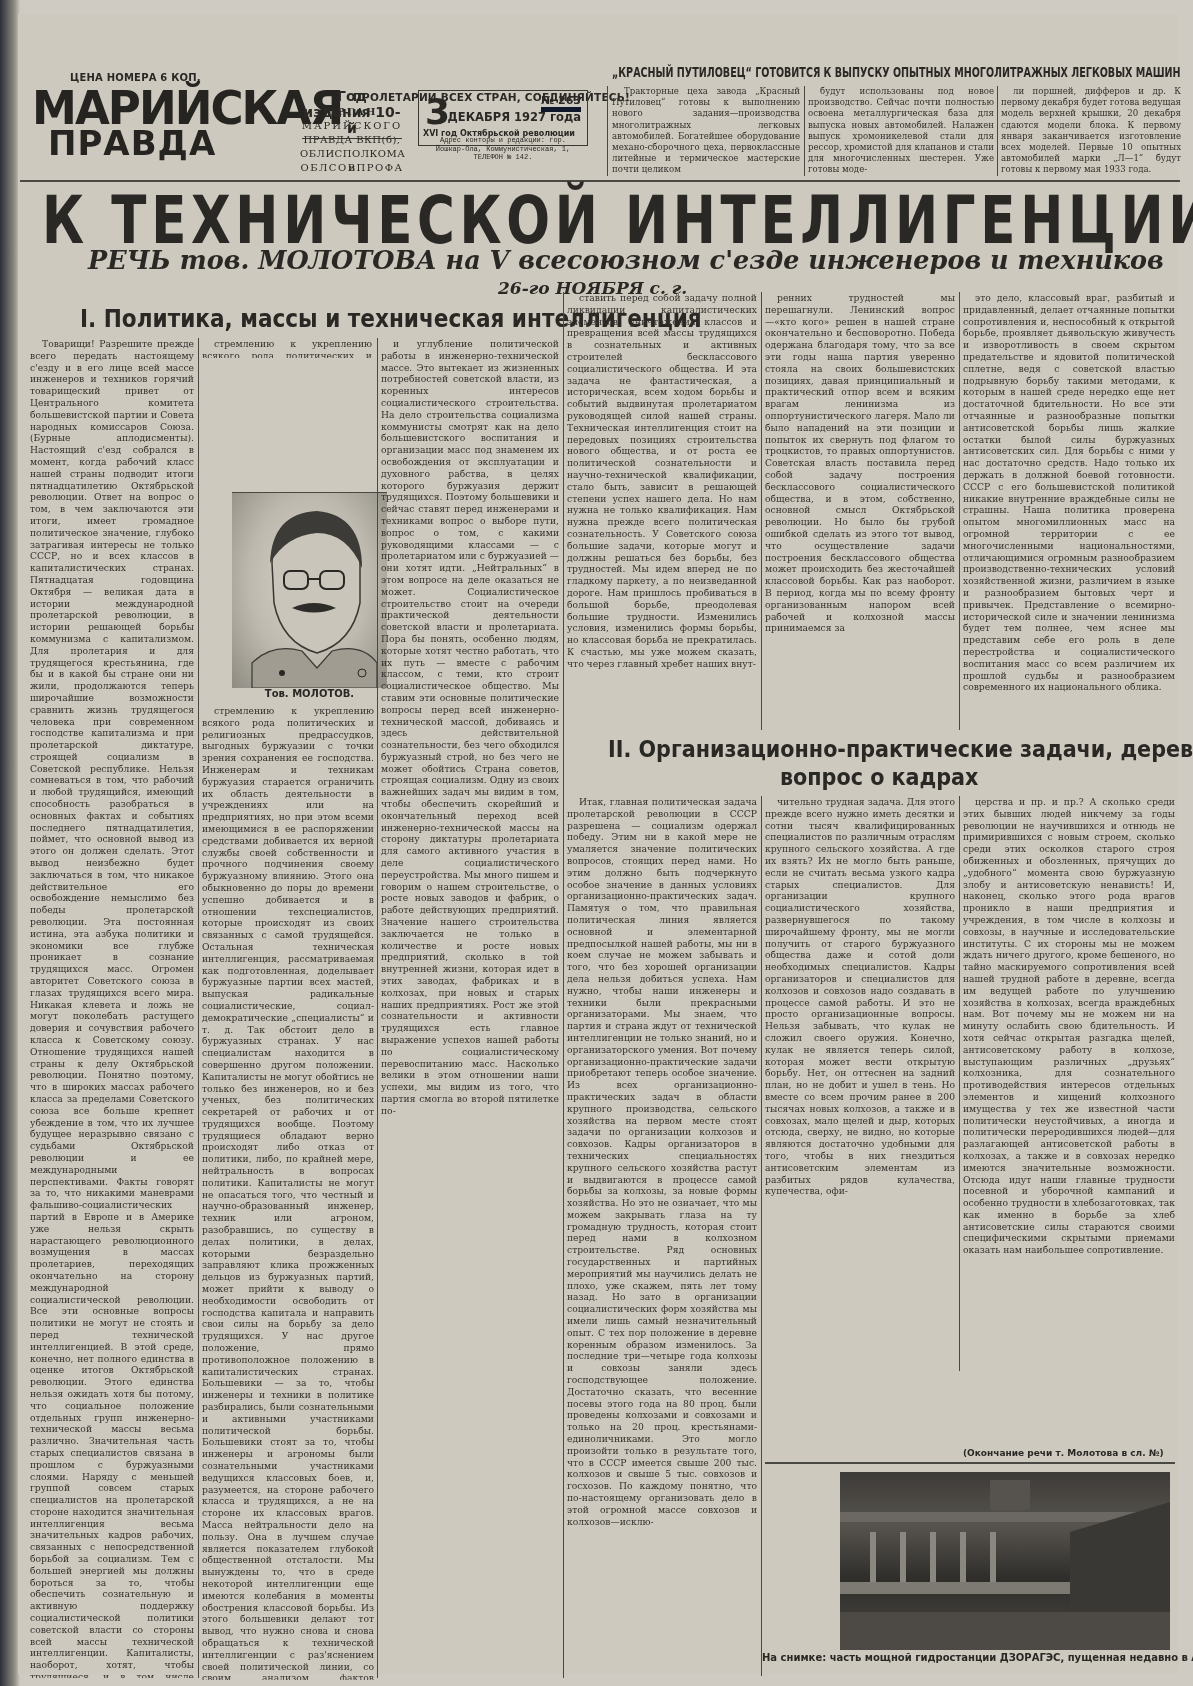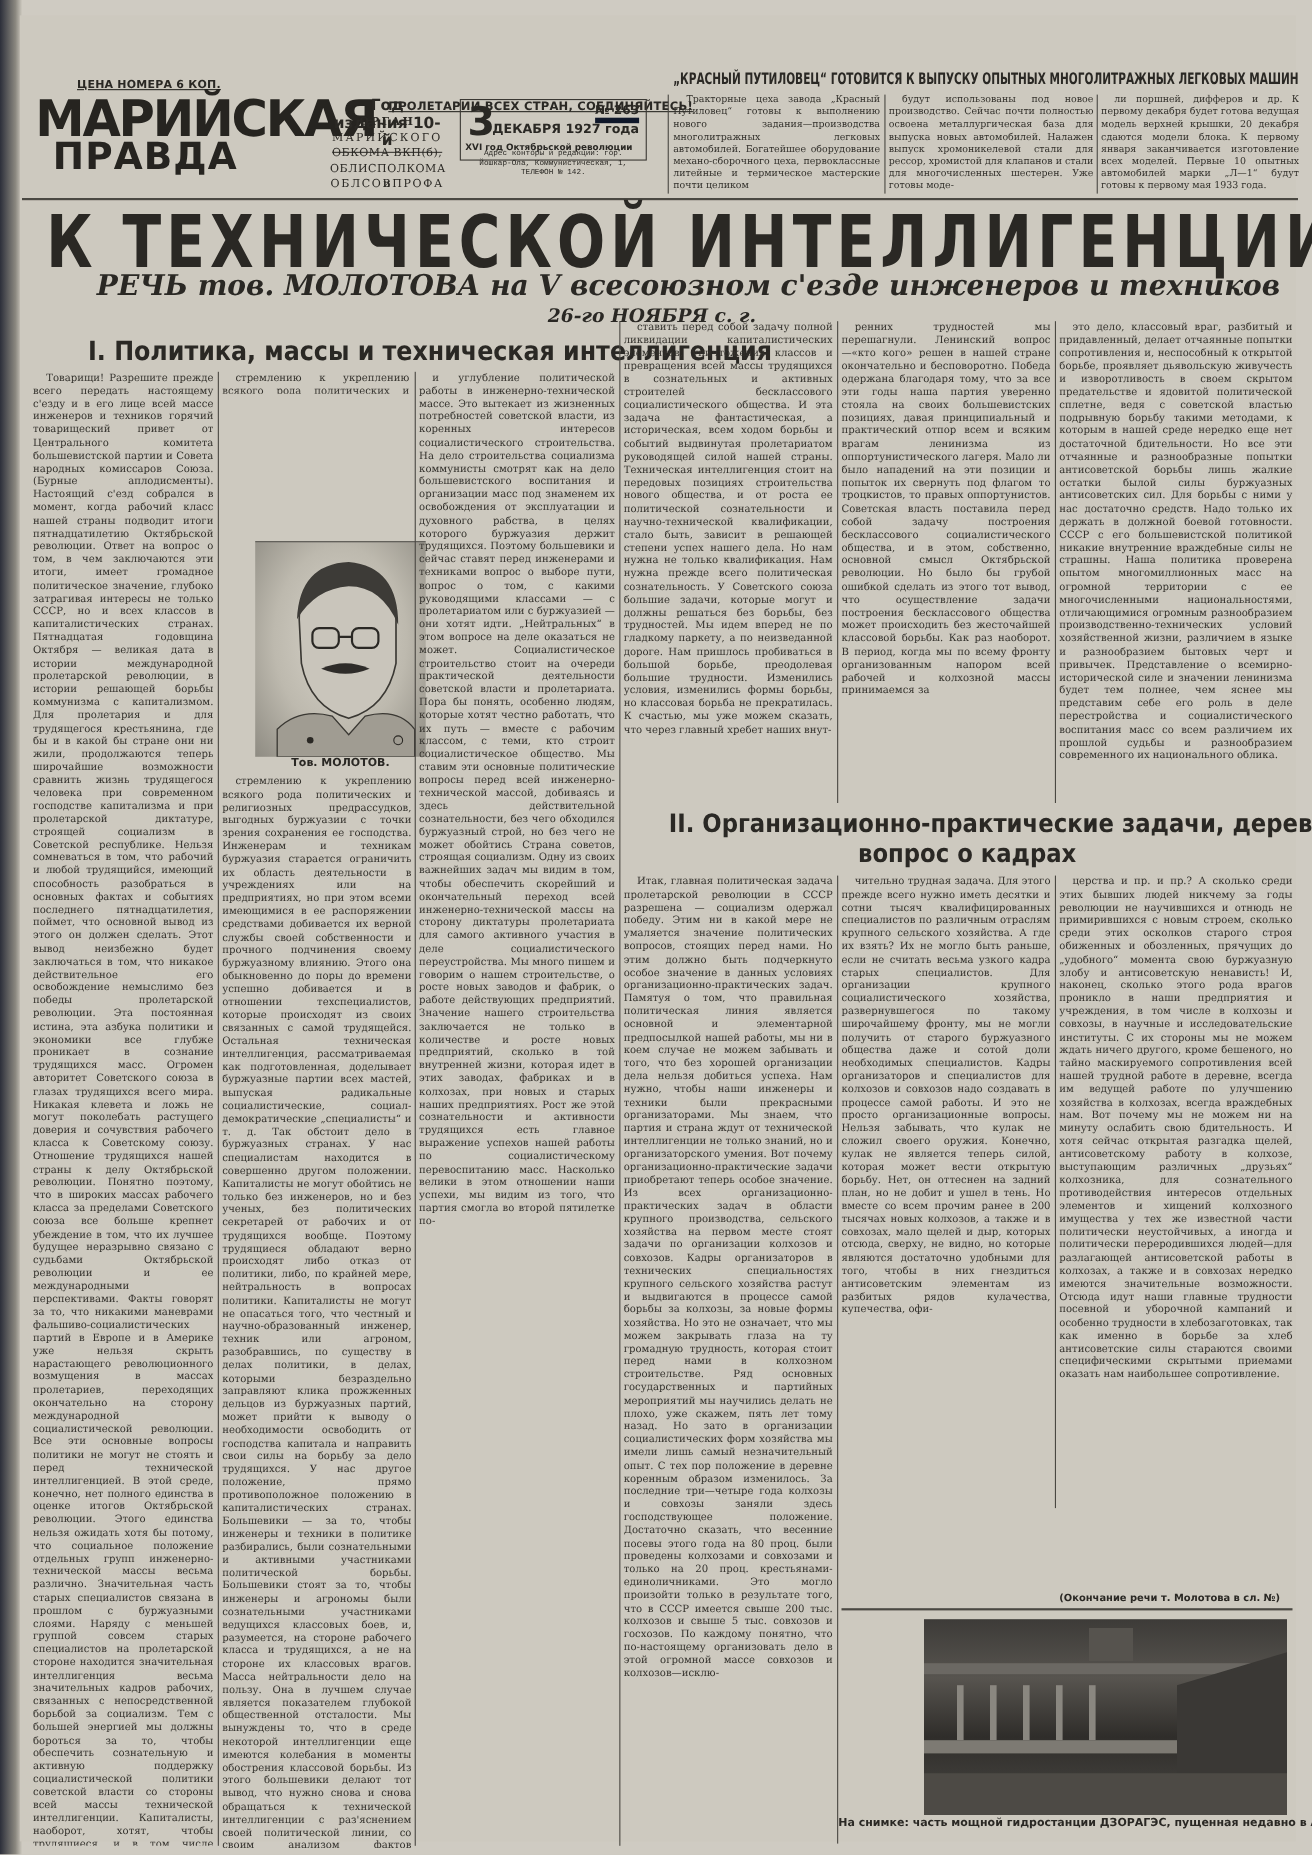--- a/index.html
+++ b/index.html
@@ -1,20 +1,20 @@
 <!DOCTYPE html>
 <html><head>
 <meta charset="utf-8">
 <style>
   html,body{margin:0;padding:0;}
   body{width:1193px;height:1686px;background:#cfcbc2;position:relative;overflow:hidden;font-family:"DejaVu Serif",serif;color:#2a2824;}
   .page{position:absolute;left:18px;top:14px;width:1160px;height:1660px;background:#cdc9bf;}
   .leftedge{position:absolute;left:0;top:0;width:20px;height:1686px;background:linear-gradient(90deg,#2c2f3a,#8a877f 70%,#cdc9bf);}
   .abs{position:absolute;}
-  .hdr-small{font-family:"DejaVu Sans",sans-serif;font-weight:bold;font-size:10px;text-decoration:underline;letter-spacing:0.2px;padding-left:40px;}
+  .hdr-small{font-family:"DejaVu Sans",sans-serif;font-weight:bold;font-size:10px;letter-spacing:0.2px;padding-left:40px;}
   .masthead{font-family:"DejaVu Sans",sans-serif;font-weight:900;color:#262420;line-height:0.82;letter-spacing:-2px;}
   .boxd{border:1.5px solid #3a3833;}
   .organ{font-family:"DejaVu Serif",serif;font-size:10px;text-align:center;letter-spacing:2px;line-height:14px;}
   .col{position:absolute;font-size:9.2px;line-height:11.8px;text-align:justify;color:#33312c;overflow:hidden;text-indent:0;}
   .col p{margin:0 0 2px 0;text-indent:12px;}
   .rule-v{position:absolute;width:1px;background:#4a4842;}
   .rule-h{position:absolute;height:2px;background:#4a4842;}
   .big-title{font-family:"DejaVu Sans",sans-serif;font-weight:900;font-size:66px;letter-spacing:6px;transform:scaleX(0.78);transform-origin:left top;white-space:nowrap;color:#2a2824;}
   .sub-title{font-family:"DejaVu Serif",serif;font-style:italic;font-weight:bold;font-size:26px;white-space:nowrap;color:#2a2824;}
   .sec-title{font-family:"DejaVu Sans",sans-serif;font-weight:bold;font-size:24px;white-space:nowrap;color:#2a2824;transform:scaleX(0.9);transform-origin:left top;}
@@ -30,21 +30,21 @@
 
 <div class="abs hdr-small" style="left:30px;top:72px;">ЦЕНА НОМЕРА 6 КОП.</div>
 <div class="abs hdr-small" style="left:313px;top:72px;font-size:10.5px;margin-top:19px;">ПРОЛЕТАРИИ ВСЕХ СТРАН, СОЕДИНЯЙТЕСЬ!</div>
 
 <div class="abs masthead" style="left:32px;top:90px;font-size:46px;transform:scaleX(0.98);transform-origin:left top;">МАРИЙСКАЯ</div>
 <div class="abs masthead" style="left:48px;top:130px;font-size:34px;letter-spacing:1px;">ПРАВДА</div>
 
 <div class="abs" style="left:302px;top:88px;width:100px;text-align:center;font-family:'DejaVu Sans',sans-serif;font-weight:bold;font-size:14px;border-bottom:1.5px solid #3a3833;padding-bottom:2px;">Год издания 10-й</div>
 <div class="abs organ" style="left:300px;top:105px;width:104px;font-weight:bold;">ОРГАН</div>
 <div class="abs organ" style="left:300px;top:119px;width:104px;">МАРИЙСКОГО</div>
-<div class="abs organ" style="left:300px;top:133px;width:104px;letter-spacing:0.5px;">ОБКОМА ВКП(б),</div>
+<div class="abs organ" style="left:300px;top:133px;width:104px;letter-spacing:0.5px;">ПРАВДА ВКП(б),</div>
 <div class="abs organ" style="left:300px;top:147px;width:104px;letter-spacing:0.5px;">ОБЛИСПОЛКОМА и</div>
 <div class="abs organ" style="left:300px;top:161px;width:104px;letter-spacing:1.5px;">ОБЛСОВПРОФА</div>
 
 <div class="abs boxd" style="left:418px;top:90px;width:168px;height:54px;">
   <div class="abs" style="left:6px;top:0px;font-family:'DejaVu Sans',sans-serif;font-weight:900;font-size:36px;">3</div>
   <div class="abs" style="right:6px;top:3px;font-family:'DejaVu Sans',sans-serif;font-weight:bold;font-size:11px;border-bottom:5px solid #0f172a;">№ 263</div>
   <div class="abs" style="right:6px;top:19px;font-family:'DejaVu Sans',sans-serif;font-weight:900;font-size:11.5px;white-space:nowrap;">ДЕКАБРЯ 1927 года</div>
   <div class="abs" style="left:4px;top:38px;font-family:'DejaVu Sans',sans-serif;font-weight:bold;font-size:8px;white-space:nowrap;">XVI год Октябрьской революции</div>
 </div>
 <div class="abs" style="left:418px;top:136px;width:170px;text-align:center;font-family:Liberation Mono, monospace;font-size:7px;line-height:8.5px;">

